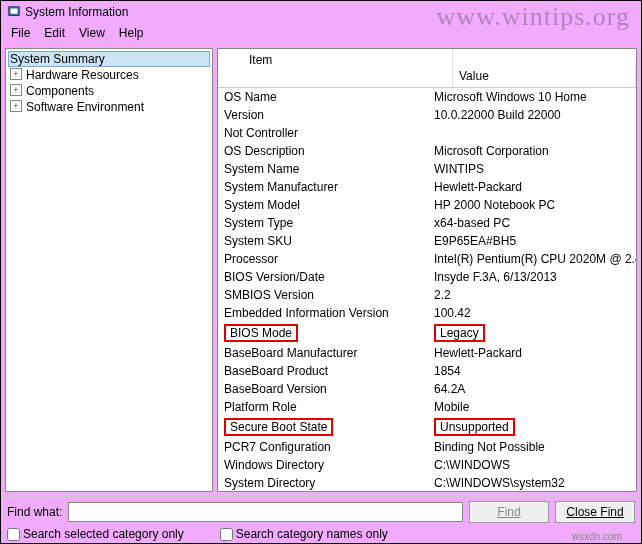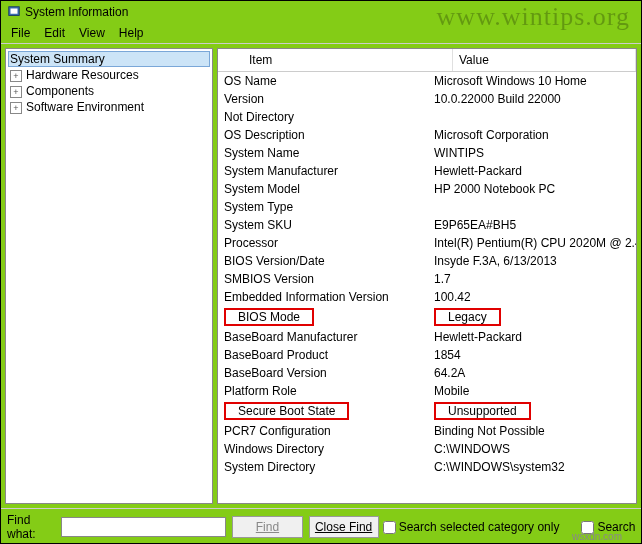--- a/index.html
+++ b/index.html
@@ -1,45 +1,45 @@
 <!DOCTYPE html>
 <html><head>
 <meta charset="utf-8">
 <style>
 * { box-sizing: border-box; margin: 0; padding: 0; }
 body { font-family: "Segoe UI", Tahoma, sans-serif; font-size: 12px; background: #fff; width: 642px; height: 544px; overflow: hidden; position: relative; }
-.window { width: 642px; height: 544px; border: 1px solid #000; display: flex; flex-direction: column; background: #84cc16; }
+.window { width: 642px; height: 544px; border: 1px solid #000; display: flex; flex-direction: column; background: #f0abfc; }
 .titlebar { display: flex; align-items: center; padding: 3px 6px; height: 22px; }
 .titlebar .icon { width: 14px; height: 14px; margin-right: 4px; }
 .titlebar .title { font-size: 12px; }
 .watermark { position: absolute; top: 2px; right: 12px; font-size: 26px; color: rgba(0,0,0,0.25); font-family: Georgia, serif; letter-spacing: 1px; pointer-events: none; }
 .menubar { display: flex; gap: 2px; padding: 2px 4px; height: 20px; }
 .menubar span { padding: 1px 6px; font-size: 12px; cursor: default; }
 .content { flex: 1; display: flex; border-top: 1px solid #ccc; min-height: 0; }
 .tree { width: 208px; border: 1px solid #888; margin: 4px 0 4px 4px; padding: 2px; overflow: auto; background: #fff; }
-.tree-item { display: flex; align-items: flex-end; padding: 1px 2px; font-size: 12px; }
+.tree-item { display: flex; align-items: flex-start; padding: 1px 2px; font-size: 12px; }
 .tree-item.selected { background: #cce4f7; border: 1px solid #7aa7d8; padding: 0 1px; }
 .expander { width: 12px; height: 12px; border: 1px solid #888; display: inline-flex; align-items: center; justify-content: center; font-size: 9px; line-height: 1; margin-right: 4px; color: #555; cursor: pointer; }
 .listpanel { flex: 1; border: 1px solid #888; margin: 4px 4px 4px 4px; overflow: hidden; display: flex; flex-direction: column; background: #fff; }
 .list-head { display: flex; border-bottom: 1px solid #ccc; background: #fff; }
 .list-head div { padding: 4px 6px; font-size: 12px; border-right: 1px solid #e0e0e0; }
 .list-head .col-item { width: 210px; margin-left: 25px; }
-.list-head .col-val { flex: 1; }
+.list-head .col-val { flex: 1; margin-top: 16px; }
 .list-body { overflow-y: scroll; flex: 1; }
 .row { display: flex; font-size: 12px; padding: 2px 0; position: relative; }
 .row .col-item { width: 210px; padding: 0 6px; }
 .row .col-val { flex: 1; padding: 0 6px; white-space: nowrap; overflow: hidden; }
-.hl .col-item span, .hl .col-val span { border: 2px solid #e00000; padding: 0 12px; display: inline-block; }
-.bottom { border-top: 1px solid #ccc; padding: 4px 6px 2px 6px; display: flex; flex-direction: row; gap: 4px; }
+.hl .col-item span, .hl .col-val span { border: 2px solid #e00000; padding: 0 4px; display: inline-block; }
+.bottom { border-top: 1px solid #ccc; padding: 4px 6px 2px 6px; display: flex; flex-direction: column; gap: 4px; }
 .findrow { display: flex; align-items: center; gap: 6px; }
 .findrow label { font-size: 12px; }
 .findrow input[type=text] { flex: 1; height: 20px; border: 1px solid #888; padding: 0 4px; font-size: 12px; }
 .findrow button { width: 80px; height: 22px; font-size: 12px; background: #f0f0f0; border: 1px solid #999; text-decoration: underline; }
 .findrow button:disabled { color: #888; }
-.checks { display: flex; gap: 22px; font-size: 12px; overflow: hidden; }
+.checks { display: flex; gap: 36px; font-size: 12px; overflow: hidden; }
 .checks label { display: flex; align-items: center; gap: 3px; white-space: nowrap; }
 .source { position: absolute; bottom: 2px; right: 20px; font-size: 10px; color: #888; pointer-events: none; }
 </style>
 </head>
 <body>
 
 <div class="window">
   <div class="titlebar">
     <span class="icon">
       <svg viewBox="0 0 16 16" width="14" height="14">
@@ -85,56 +85,57 @@
       <div class="list-body" id="list-body">
           <div class="row">
             <div class="col-item"><span>OS Name</span></div>
             <div class="col-val"><span>Microsoft Windows 10 Home</span></div>
           </div>
           <div class="row">
             <div class="col-item"><span>Version</span></div>
             <div class="col-val"><span>10.0.22000 Build 22000</span></div>
           </div>
           <div class="row">
-            <div class="col-val"><span>Not Directory</span></div>
+            <div class="col-val"><span>Not Controller</span></div>
           </div>
           <div class="row">
             <div class="col-item"><span>OS Description</span></div>
             <div class="col-val"><span>Microsoft Corporation</span></div>
           </div>
           <div class="row">
             <div class="col-item"><span>System Name</span></div>
             <div class="col-val"><span>WINTIPS</span></div>
           </div>
           <div class="row">
             <div class="col-item"><span>System Manufacturer</span></div>
             <div class="col-val"><span>Hewlett-Packard</span></div>
           </div>
           <div class="row">
             <div class="col-item"><span>System Model</span></div>
             <div class="col-val"><span>HP 2000 Notebook PC</span></div>
           </div>
           <div class="row">
             <div class="col-item"><span>System Type</span></div>
+            <div class="col-val"><span>x64-based PC</span></div>
           </div>
           <div class="row">
             <div class="col-item"><span>System SKU</span></div>
             <div class="col-val"><span>E9P65EA#BH5</span></div>
           </div>
           <div class="row">
             <div class="col-item"><span>Processor</span></div>
             <div class="col-val"><span>Intel(R) Pentium(R) CPU 2020M @ 2.40GHz,...</span></div>
           </div>
           <div class="row">
             <div class="col-item"><span>BIOS Version/Date</span></div>
             <div class="col-val"><span>Insyde F.3A, 6/13/2013</span></div>
           </div>
           <div class="row">
             <div class="col-item"><span>SMBIOS Version</span></div>
-            <div class="col-val"><span>1.7</span></div>
+            <div class="col-val"><span>2.2</span></div>
           </div>
           <div class="row">
             <div class="col-item"><span>Embedded Information Version</span></div>
             <div class="col-val"><span>100.42</span></div>
           </div>
           <div class="row hl">
             <div class="col-item"><span>BIOS Mode</span></div>
             <div class="col-val"><span>Legacy</span></div>
           </div>
           <div class="row">

